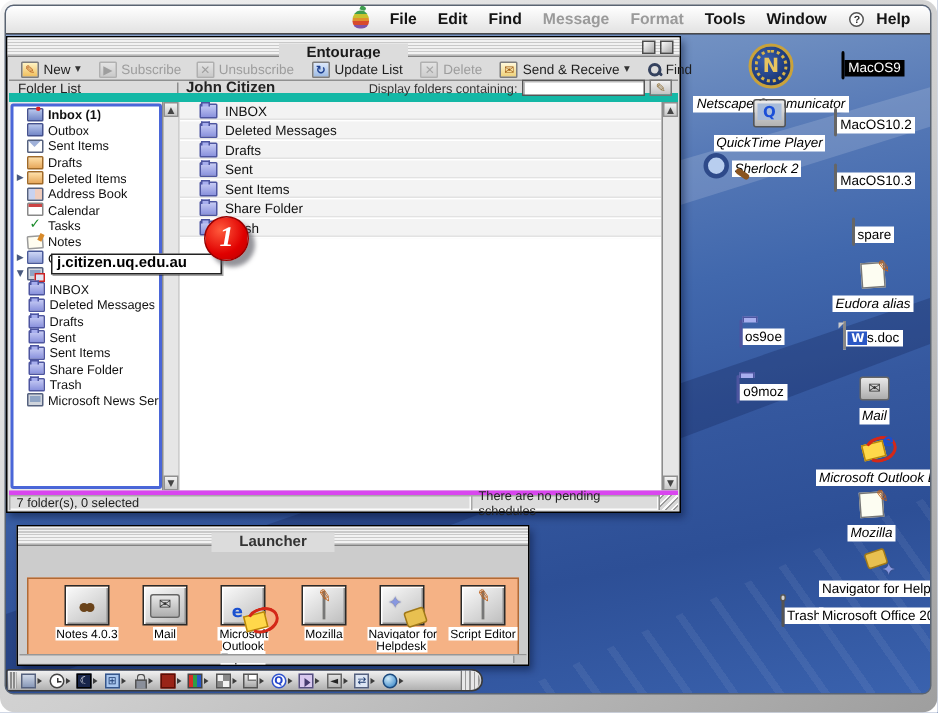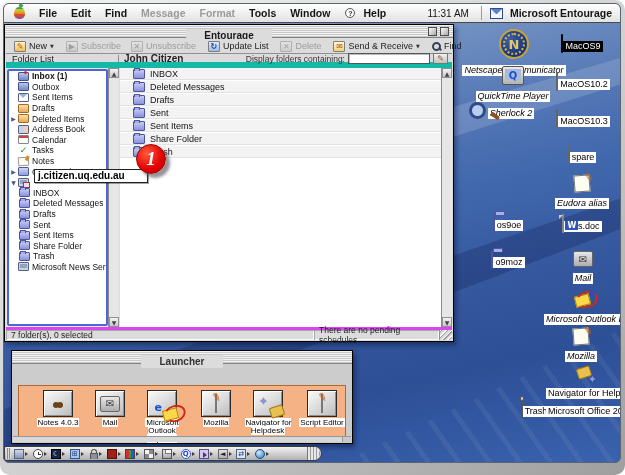--- a/index.html
+++ b/index.html
@@ -234,26 +234,20 @@
     <span class="apl"></span>
     <span class="mi">File</span>
     <span class="mi">Edit</span>
     <span class="mi">Find</span>
     <span class="mi dis">Message</span>
     <span class="mi dis">Format</span>
     <span class="mi">Tools</span>
     <span class="mi">Window</span>
     <span class="helpic">?</span>
     <span class="mi">Help</span>
-    <span class="mright">
-      <span class="mclock">11:31 AM</span>
-      <span class="msep"></span>
-      <span class="appic"></span>
-      <span class="mi" style="padding:0 2px;">Microsoft Entourage</span>
-    </span>
   </div>
 
   <div class="win entourage">
     <div class="tbar tbarstripes">
       <span class="ttl">Entourage</span>
       <span class="wbox" style="right:16px;"></span>
       <span class="wbox" style="right:4px;"></span>
     </div>
 
     <div class="etb">

